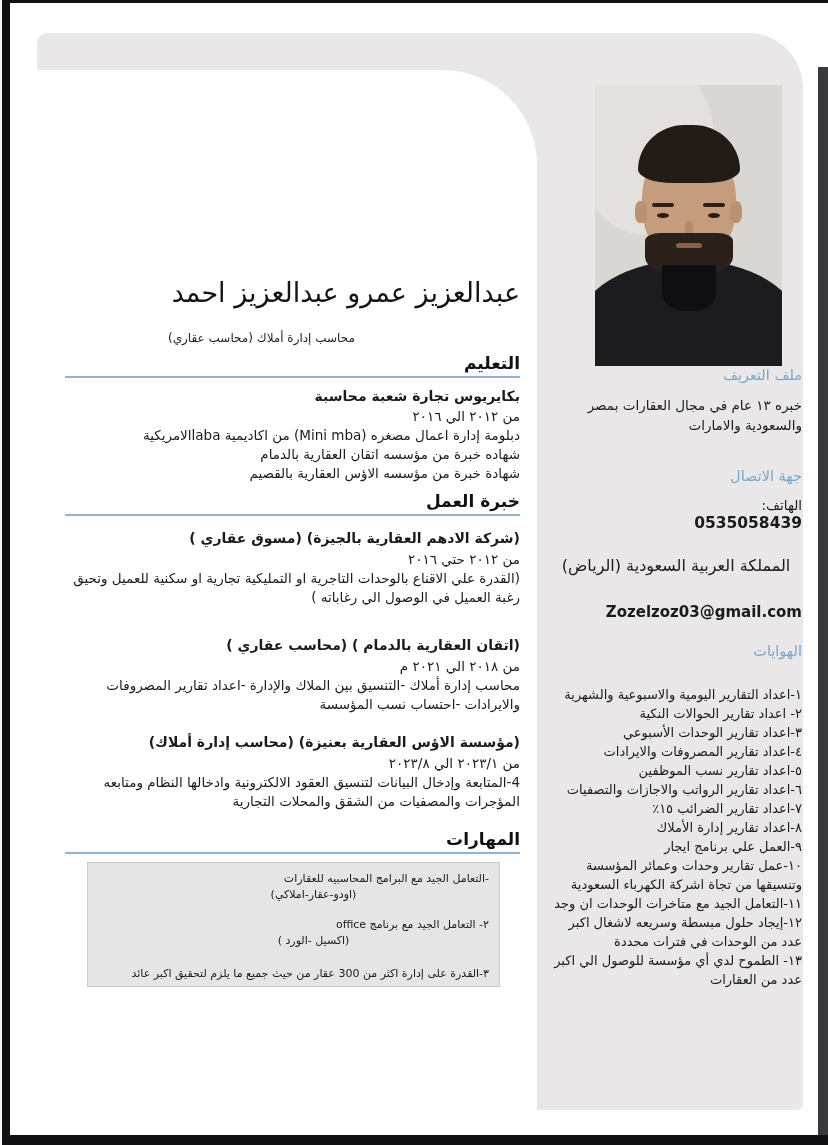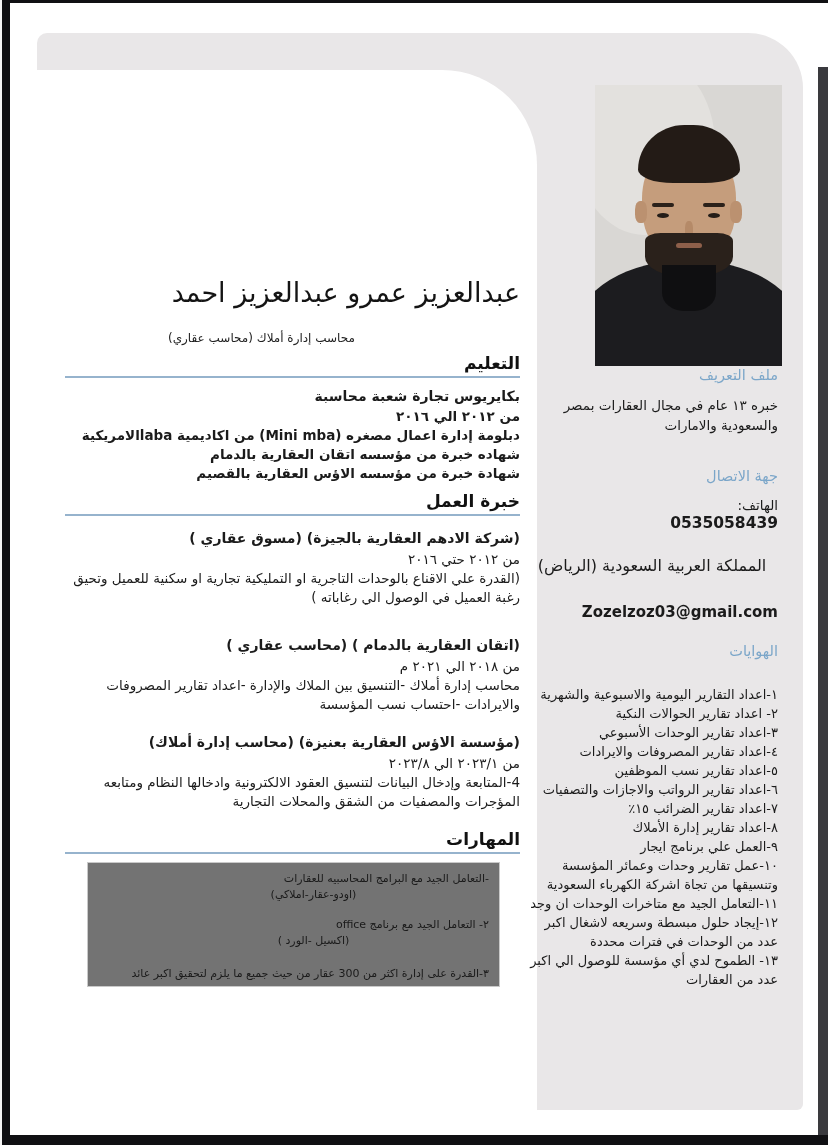--- a/index.html
+++ b/index.html
@@ -40,33 +40,33 @@
   .ph-nose { position:absolute; left:50%; transform:translateX(-50%); top:136px; width:8px; height:18px; background:#b58a68; border-radius:40%; }
   .ph-beard { position:absolute; left:50%; transform:translateX(-50%); top:148px; width:88px; height:44px; background:#2a211b; border-radius: 18% 18% 46% 46%; }
   .ph-mouth { position:absolute; left:50%; transform:translateX(-50%); top:158px; width:26px; height:5px; background:#8d5f4a; border-radius:3px; }
 
   
   .main-col { position:absolute; left:65px; top:277px; width:455px; direction:rtl; text-align:right; }
   .header-block { width:352px; margin-bottom:6px; }
   .name { font-size:27px; font-weight:500; color:#141414; letter-spacing:0; line-height:1.2; margin-bottom:22px; }
   .subtitle { font-size:12px; color:#222; text-align:left; margin-bottom:6px; }
   .sec-title { font-size:17px; font-weight:700; color:#111; border-bottom:2px solid #96b3cd; padding-bottom:3px; margin:8px 0 8px; }
-  .edu-line { font-size:13.5px; line-height:19px;font-weight:bold; }
+  .edu-line { font-size:13.5px; line-height:19px; }
   .edu-line.first { font-weight:700; font-size:14px; line-height:21px; }
   .job { margin-top:12px; margin-bottom:18px; }
   .job-title { font-weight:700; font-size:14px; line-height:20px; margin-bottom:2px; }
   .job-line { font-size:13.5px; line-height:19px; }
   .job.j2 { margin-top:28px; } .job.j3 { margin-top:10px; }
-  .skills-box { margin:6px 20px 0 22px; border:1px solid #c9c9c9; background:#737373; padding:8px 10px 4px; min-height:118px; }
+  .skills-box { margin:6px 20px 0 22px; border:1px solid #c9c9c9; background:#e5e5e5; padding:8px 10px 4px; min-height:118px; }
   .skill { font-size:11px; line-height:16px; color:#1a1a1a; }
   .skill .sub { text-align:center; padding-left:40px; }
   .skill.s2 { margin-top:14px; } .skill.s3 { margin-top:17px; }
 
   
-  .sidebar { position:absolute; left:526px; top:367px; width:252px; direction:rtl; text-align:right; }
+  .sidebar { position:absolute; left:550px; top:367px; width:252px; direction:rtl; text-align:right; }
   .side-title { font-size:14.5px; color:#7ba6c9; font-weight:400; margin-bottom:12px; }
   .profile-text { font-size:13.5px; line-height:1.5; margin-bottom:32px; }
   .phone-label { font-size:13.5px; line-height:1.35; }
   .phone-number { font-size:15.5px; font-weight:700; direction:ltr; unicode-bidi:embed; text-align:right; margin-bottom:24px; }
   .location { font-size:16px; margin-bottom:28px;text-align:center; }
   .email { font-size:15px; font-weight:700; margin-bottom:22px; direction:ltr; unicode-bidi:embed; text-align:right; }
   .hobbies-title { margin-bottom:26px; }
   .hobby { font-size:13px; line-height:19px; }
 </style>
 </head>

